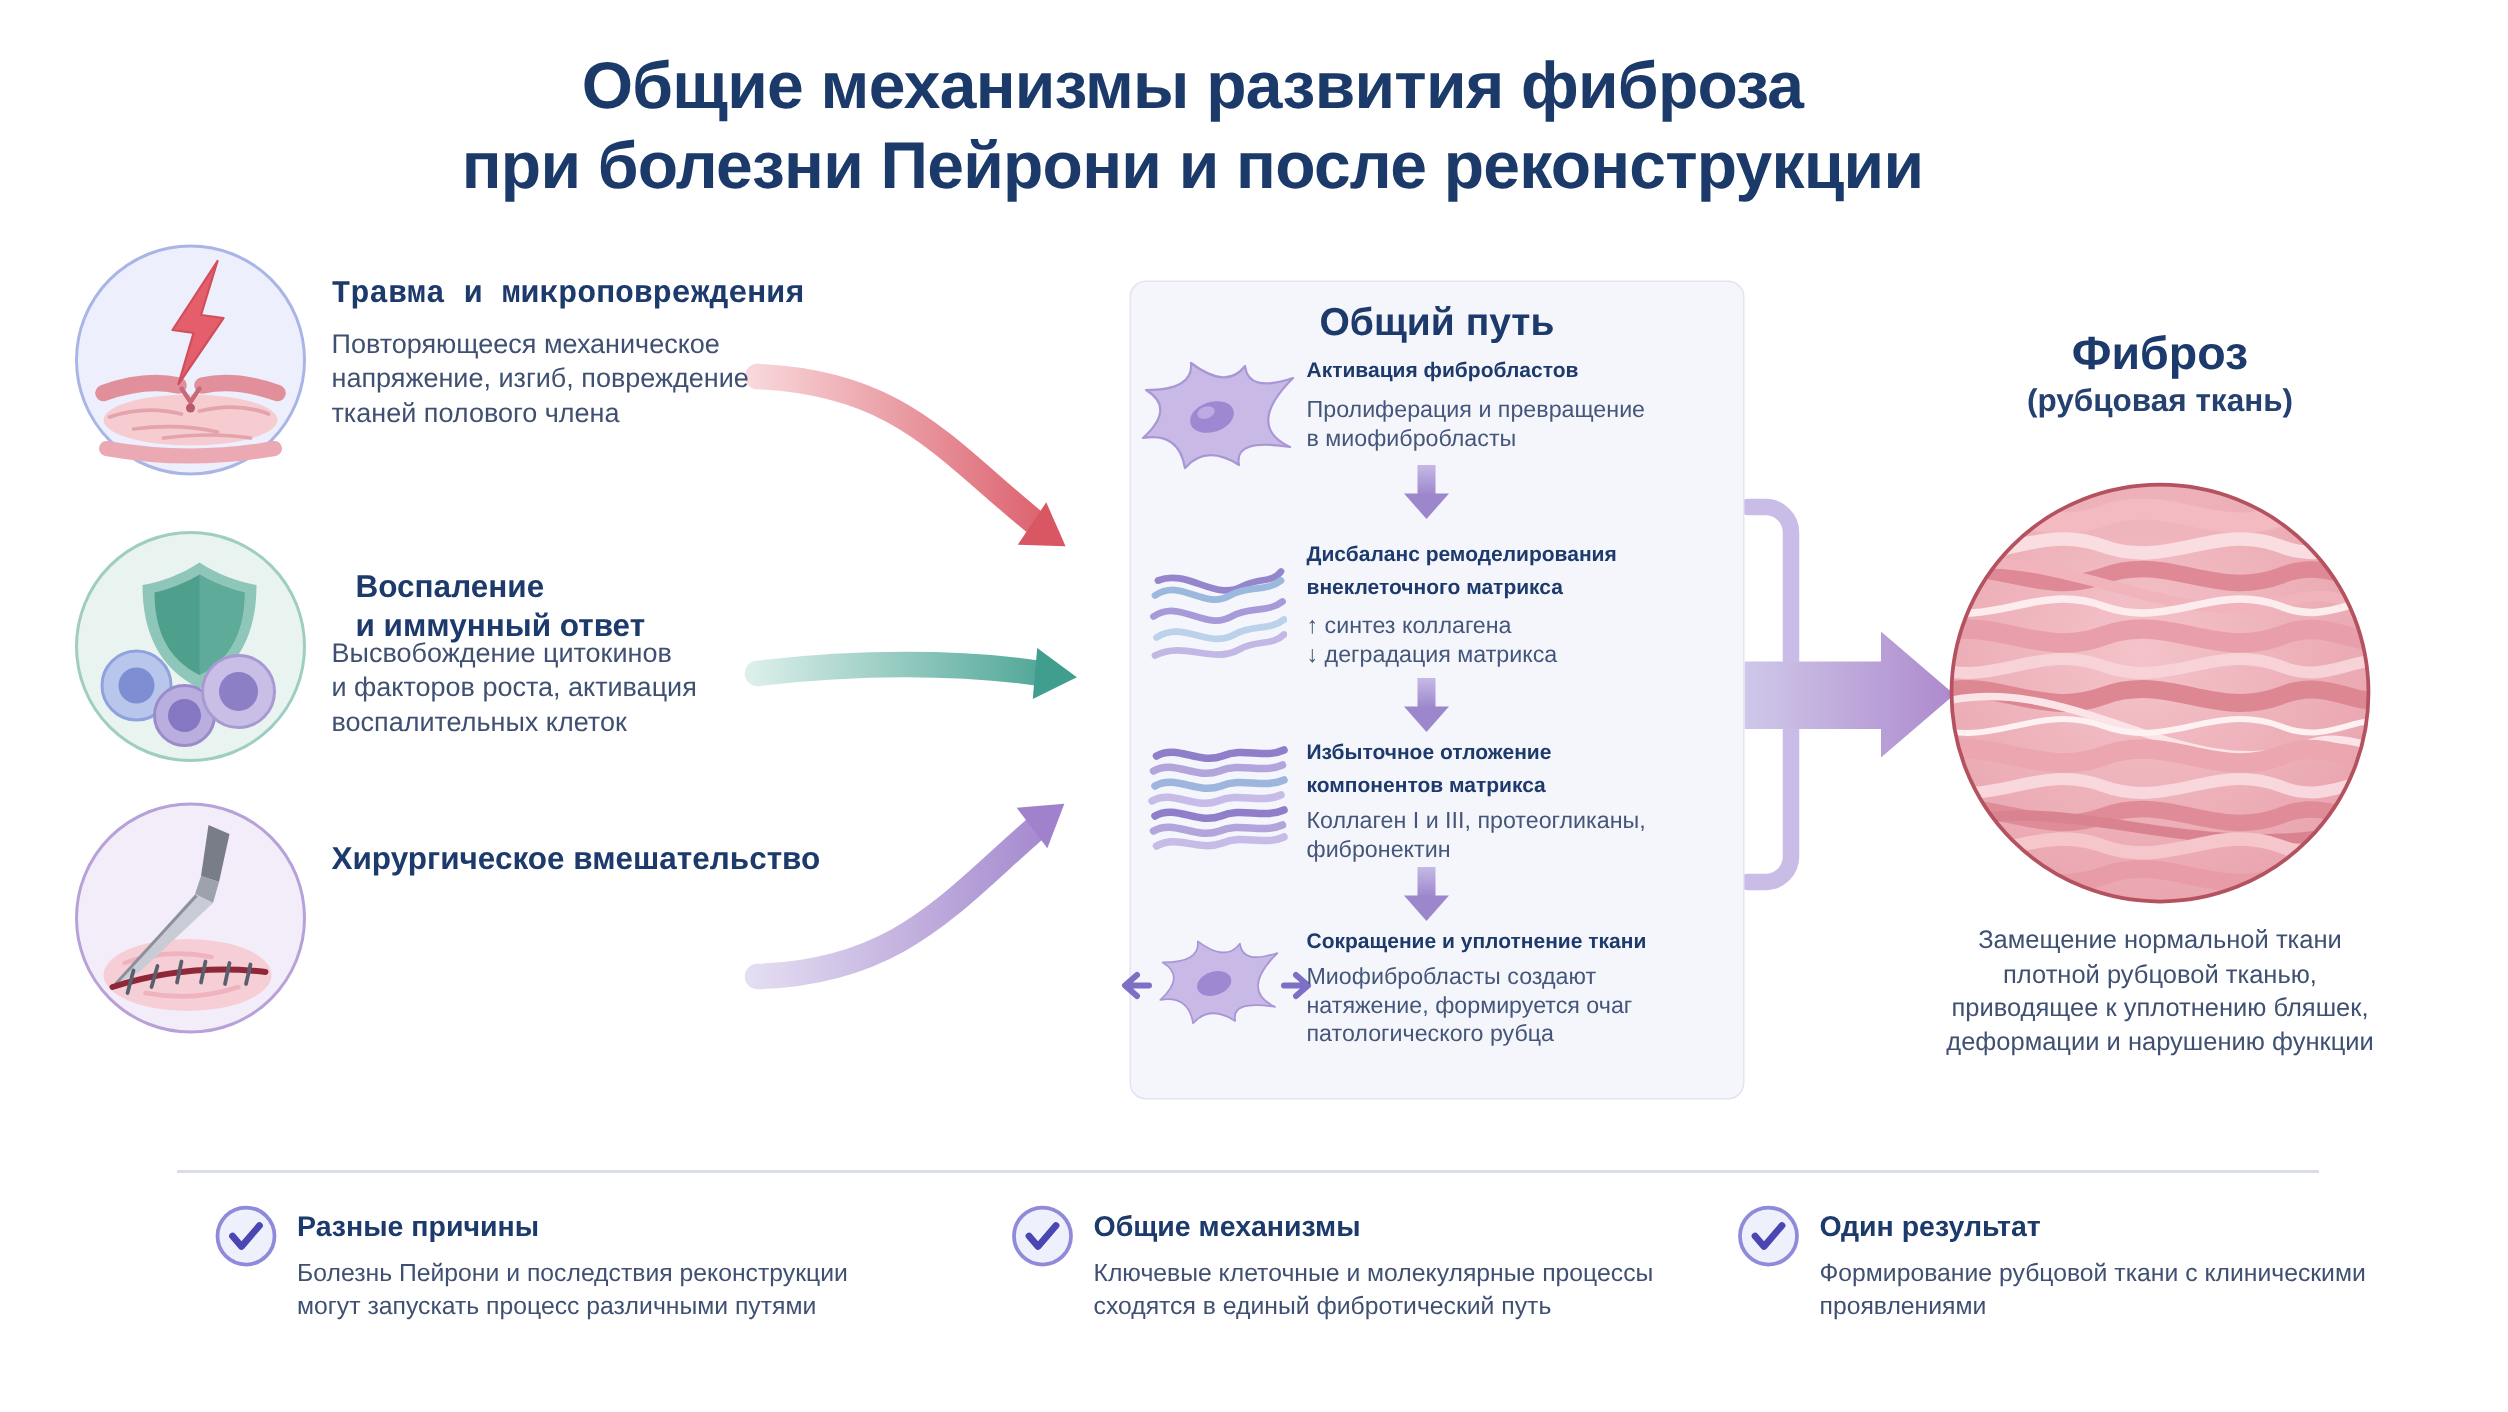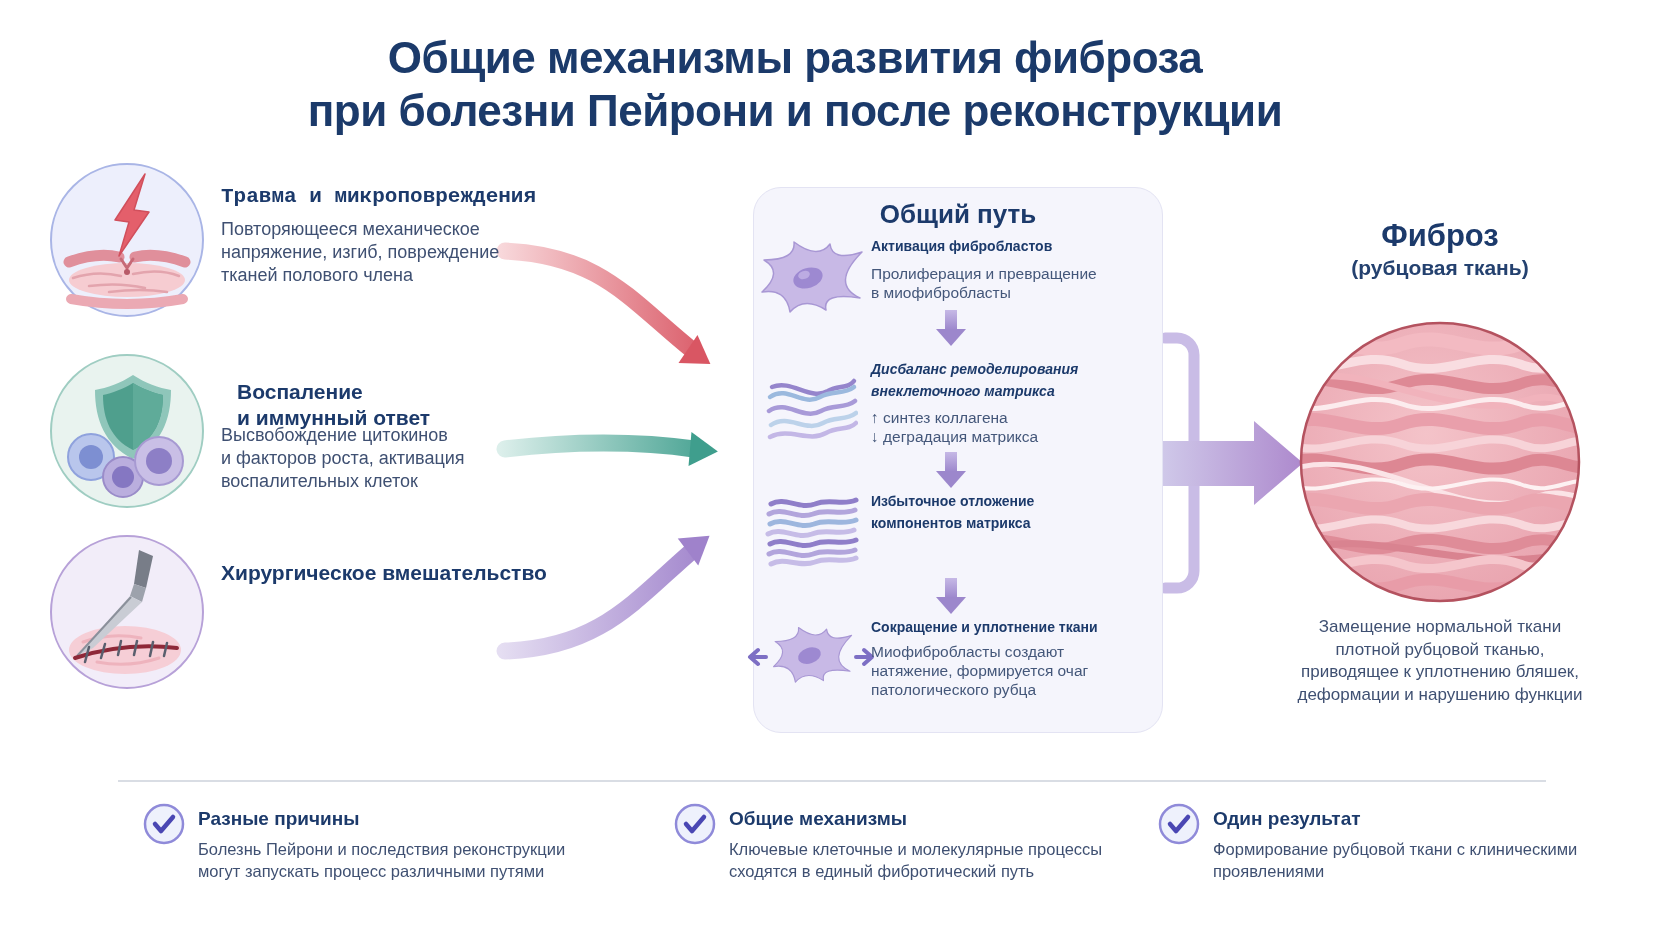--- a/index.html
+++ b/index.html
@@ -9,21 +9,21 @@
   .pre{white-space:pre-line;}
   .title{left:0;top:32px;width:1590px;text-align:center;font-size:44px;line-height:1.2;
          font-weight:bold;color:#1b3a6a;letter-spacing:-0.5px;}
   .overlay{left:0;top:0;pointer-events:none;}
   
   .cause-circle{width:156px;height:156px;border-radius:50%;left:49px;}
   .cause-heading{left:221px;font-size:21px;font-weight:bold;color:#1c3a6b;line-height:26px;}
   .cause-body{left:221px;width:290px;font-size:18px;line-height:23px;color:#3f5072;margin:0;}
   
   .panel{left:753px;top:187px;width:410px;height:546px;background:#f5f5fc;
-         border:1.5px solid #e3e3f3;border-radius:28px;box-sizing:border-box;}
+         border:1.5px solid #e3e3f3;border-radius:11px;box-sizing:border-box;}
   .panel-title{left:0;top:11px;width:100%;text-align:center;font-size:26px;font-weight:bold;color:#1c3a6b;}
   .step-heading{left:117px;width:285px;font-size:14px;font-weight:bold;color:#1c3a6b;line-height:22px;}
   .step-body{left:117px;width:285px;font-size:15.5px;line-height:19px;color:#44577a;margin:0;}
   .step-icon{left:6px;width:104px;text-align:center;}
   .down-arrow{left:180px;}
   
   .result-heading{left:1240px;top:218px;width:400px;text-align:center;font-size:31px;font-weight:bold;color:#1c3a6b;}
   .result-sub{left:1240px;top:256px;width:400px;text-align:center;font-size:21px;font-weight:bold;color:#24416f;}
   .result-desc{left:1270px;top:616px;width:340px;text-align:center;font-size:17px;line-height:22.5px;color:#3f5072;margin:0;}
   .tissue{left:1298px;top:320px;}
@@ -174,21 +174,21 @@
       <svg width="92" height="74" viewBox="0 0 92 74">
         <g fill="none" stroke-linecap="round" stroke-width="4.5">
           <path d="M6,16 C26,8 44,30 62,20 C72,14 82,18 88,10" stroke="#9585cc"></path>
           <path d="M4,26 C22,14 36,36 54,26 C66,19 78,24 88,16" stroke="#9bb9de"></path>
           <path d="M3,40 C21,28 37,50 55,40 C67,33 79,38 89,30" stroke="#a89ad8"></path>
           <path d="M5,54 C23,42 39,62 57,52 C69,45 80,50 90,42" stroke="#bcd2ea"></path>
           <path d="M4,66 C24,56 42,72 60,62 C72,55 82,60 90,52" stroke="#c3b7e6"></path>
         </g>
       </svg>
     </div>
-    <h3 class="abs step-heading pre" style="top:170px;margin:0;font-style:italic;">Дисбаланс ремоделирования
+    <h3 class="abs step-heading pre" style="top:170px;margin:0;">Дисбаланс ремоделирования
 внеклеточного матрикса</h3>
     <p class="abs step-body pre" style="top:220px;">↑ синтез коллагена
 ↓ деградация матрикса</p>
 
     <svg class="abs down-arrow" style="top:264px;" width="34" height="36" viewBox="0 0 34 36">
       <rect x="11" y="0" width="12" height="20" fill="url(#gDown)"></rect>
       <polygon points="2,19 32,19 17,36" fill="#9c87cc"></polygon>
     </svg>
 
     <div class="abs step-icon" style="top:306px;">
@@ -199,20 +199,22 @@
           <path d="M5,30 C19,22 33,36 49,30 C63,24 77,32 91,26" stroke="#9db6de"></path>
           <path d="M3,40 C17,32 31,46 47,40 C61,34 75,42 89,36" stroke="#c6bce7"></path>
           <path d="M5,50 C19,42 33,56 49,50 C63,44 77,52 91,46" stroke="#8f7ec9"></path>
           <path d="M4,60 C18,52 32,66 48,60 C62,54 76,62 90,56" stroke="#b2a5dc"></path>
           <path d="M6,70 C20,62 34,74 50,68 C64,62 78,70 91,64" stroke="#c6bce7"></path>
         </g>
       </svg>
     </div>
     <h3 class="abs step-heading pre" style="top:302px;margin:0;">Избыточное отложение
 компонентов матрикса</h3>
+    <p class="abs step-body pre" style="top:350px;">Коллаген I и III, протеогликаны,
+фибронектин</p>
 
     <svg class="abs down-arrow" style="top:390px;" width="34" height="36" viewBox="0 0 34 36">
       <rect x="11" y="0" width="12" height="20" fill="url(#gDown)"></rect>
       <polygon points="2,19 32,19 17,36" fill="#9c87cc"></polygon>
     </svg>
 
     <div class="abs step-icon" style="top:436px;left:-8px;width:130px;">
       <svg width="130" height="72" viewBox="0 0 130 72">
         <g transform="translate(26,2) scale(0.78)">
           <path d="M102,12 Q72,22 70,4 Q58,20 34,2 Q36,20 4,20 Q24,32 2,52 Q26,48 30,72 Q44,56 66,70 Q62,52 100,58 Q70,44 102,12 Z" fill="#c8b9e6" stroke="#a897d4" stroke-width="1.5" stroke-linejoin="round"></path>

